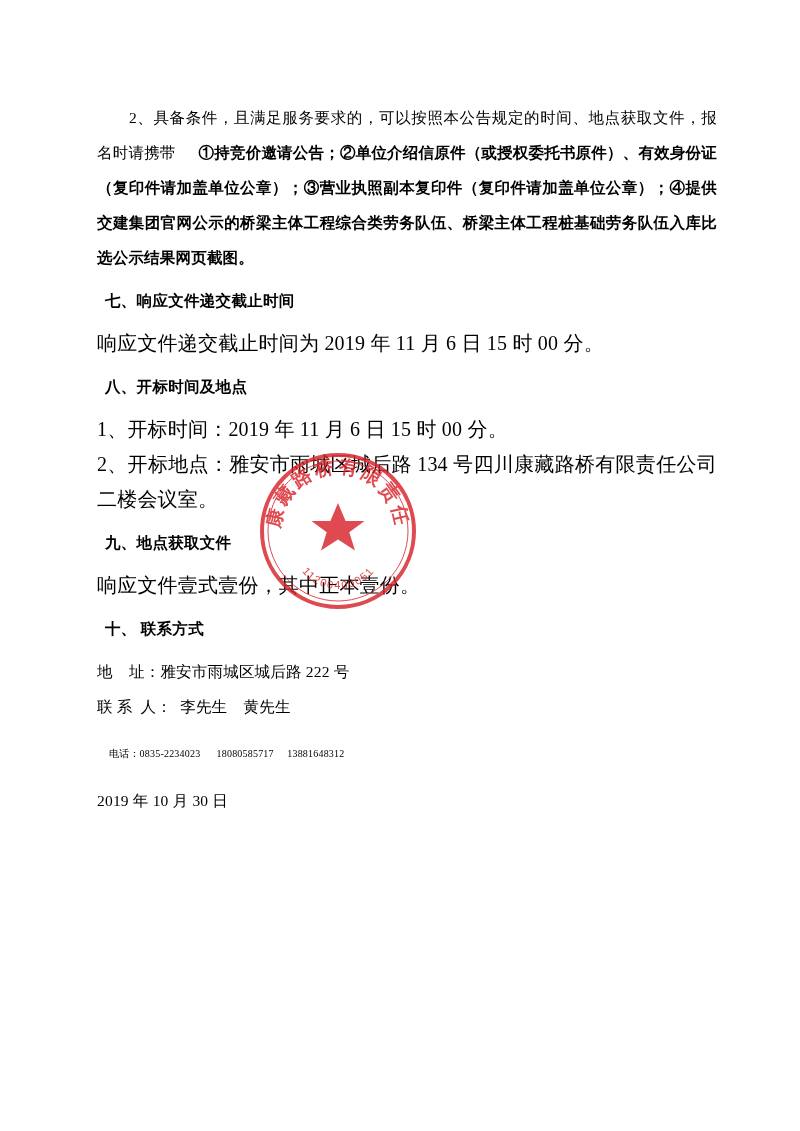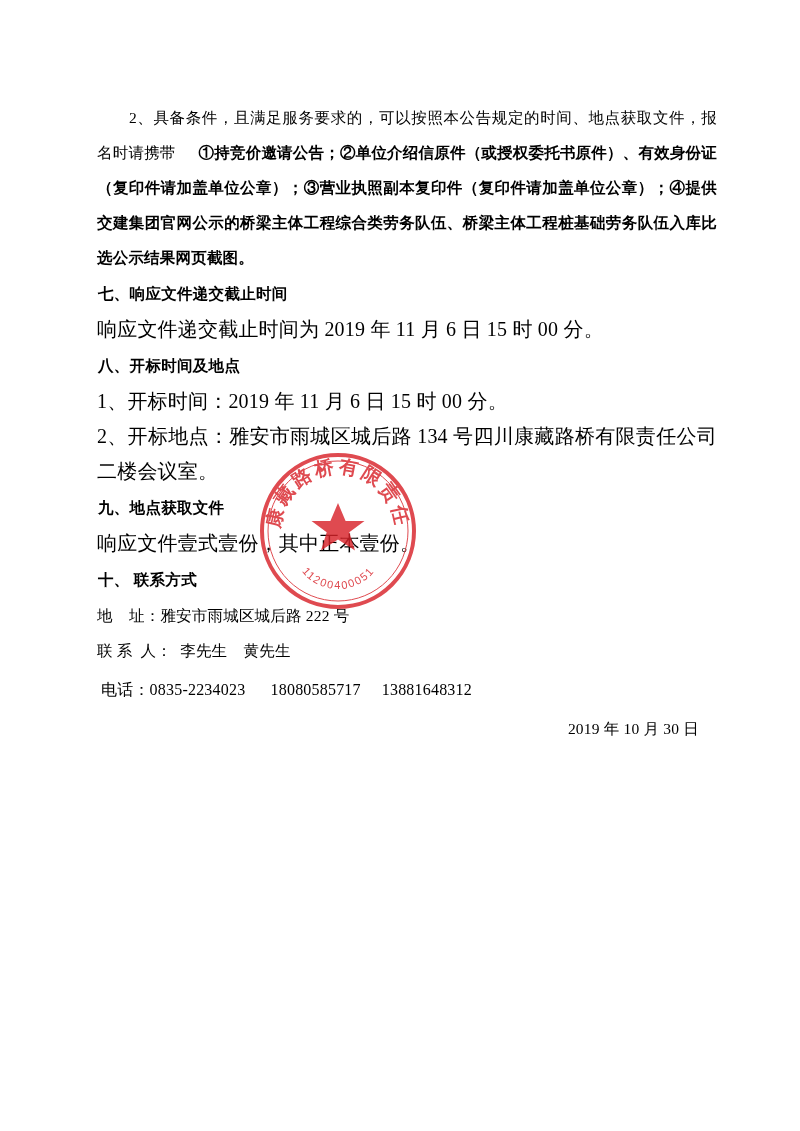--- a/index.html
+++ b/index.html
@@ -36,48 +36,48 @@
     text-align: justify;
     text-justify: inter-ideograph;
   }
   .para-indent {
     text-indent: 32px;
   }
   .heading {
     font-weight: bold;
     font-size: 15.5px;
     line-height: 35px;
-    margin: 1px;
+    margin: 8px;
     letter-spacing: 0.3px;
   }
   .sub-line {
     font-size: 20px;
     line-height: 35px;
     margin: 0;
   }
   .contact-line {
     font-size: 15.5px;
     line-height: 35px;
     margin: 0;
     white-space: pre;
   }
   .contact-line.bold {
     font-weight: bold;
   }
   .date-line {
     font-size: 15.5px;
     line-height: 35px;
     margin: 0;
-    text-align: right;
+    text-align: left;
     padding-right: 18px;
   }
   .phones {
-    font-size: 16px;
+    font-size: 10px;
     line-height: 35px;
-    margin: 4px;
+    margin: 12px;
     white-space: pre;
   }
   .emph {
     font-weight: bold;
     margin-left: 23px;
   }
 
   
   .seal {
     position: absolute;

